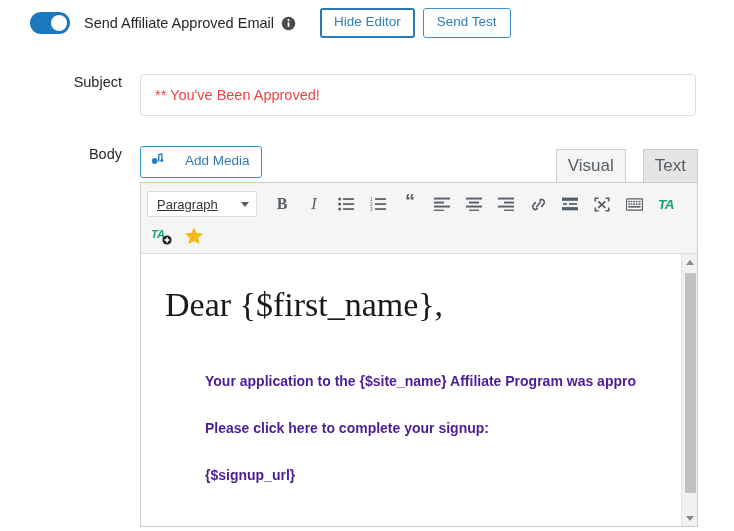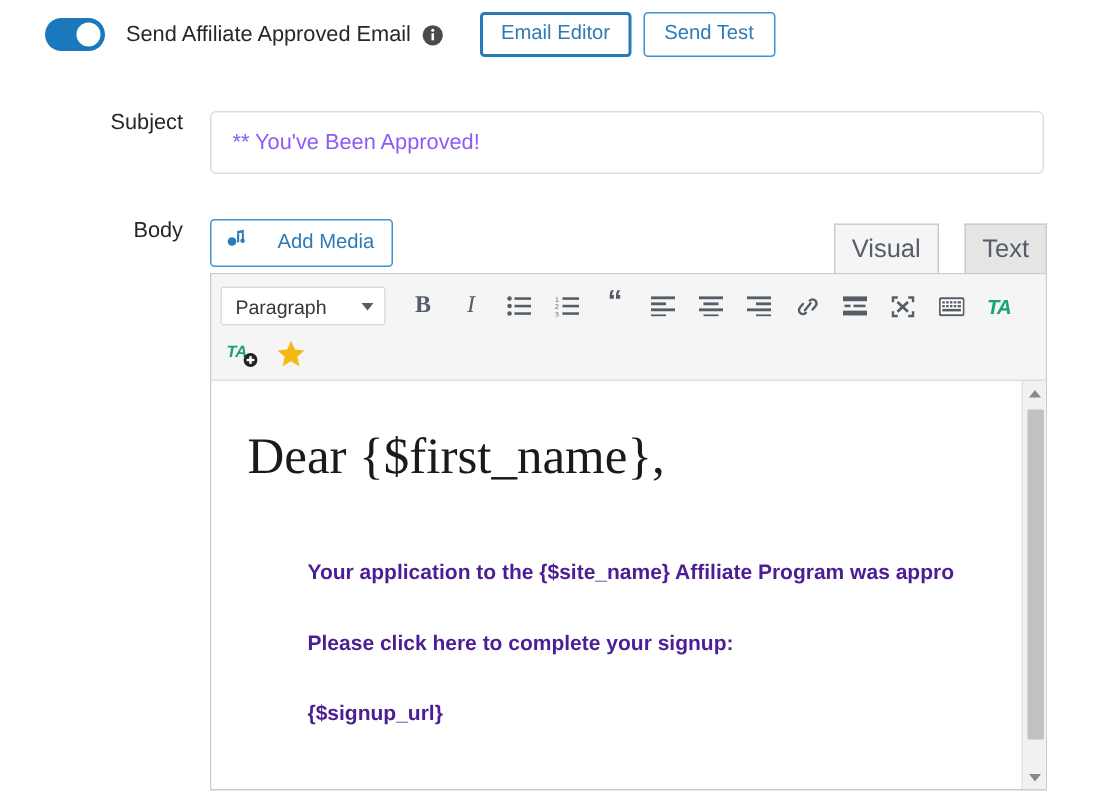--- a/index.html
+++ b/index.html
@@ -101,21 +101,21 @@
   .subject-row { margin-top: 28px; }
   .subject-input {
     width: 556px;
     height: 42px;
     box-sizing: border-box;
     border: 1px solid #ddd;
     border-radius: 4px;
     background: #fff;
     font-family: "Liberation Sans", sans-serif;
     font-size: 14.5px;
-    color: #8b5cf6;
+    color: #ef4444;
     padding: 0 14px;
     outline: none;
   }
 
   .body-row { margin-top: 30px; }
   .editor-col {
     width: 558px;
     flex: 0 0 558px;
     position: relative;
   }
@@ -186,20 +186,21 @@
     background: #fff;
     display: flex;
     align-items: center;
     justify-content: space-between;
     padding: 0 7px 0 9px;
     box-sizing: border-box;
     font-size: 13px;
     color: #32373c;
     cursor: pointer;
     margin-right: 8px;
+    text-decoration: underline;
   }
   .caret {
     width: 0; height: 0;
     border-left: 4.5px solid transparent;
     border-right: 4.5px solid transparent;
     border-top: 5px solid #555d66;
   }
   .tb-btn {
     width: 30px;
     height: 28px;
@@ -310,21 +311,21 @@
 
   <span class="info-icon">
     <svg width="15" height="15" viewBox="0 0 16 16" aria-hidden="true">
       <circle cx="8" cy="8" r="7.2" fill="#4a4a4a"></circle>
       <rect x="7.1" y="6.6" width="1.8" height="5" fill="#ffffff"></rect>
       <circle cx="8" cy="4.4" r="1.1" fill="#ffffff"></circle>
     </svg>
   </span>
 
   <div class="btn-group">
-    <button class="wp-btn focused">Email Editor</button>
+    <button class="wp-btn focused">Hide Editor</button>
     <button class="wp-btn">Send Test</button>
   </div>
 </div>
 
 <div class="field-row subject-row">
   <div class="field-label">Subject</div>
   <input class="subject-input" type="text" value="** You've Been Approved!" style="">
 </div>
 
 <div class="field-row body-row">

